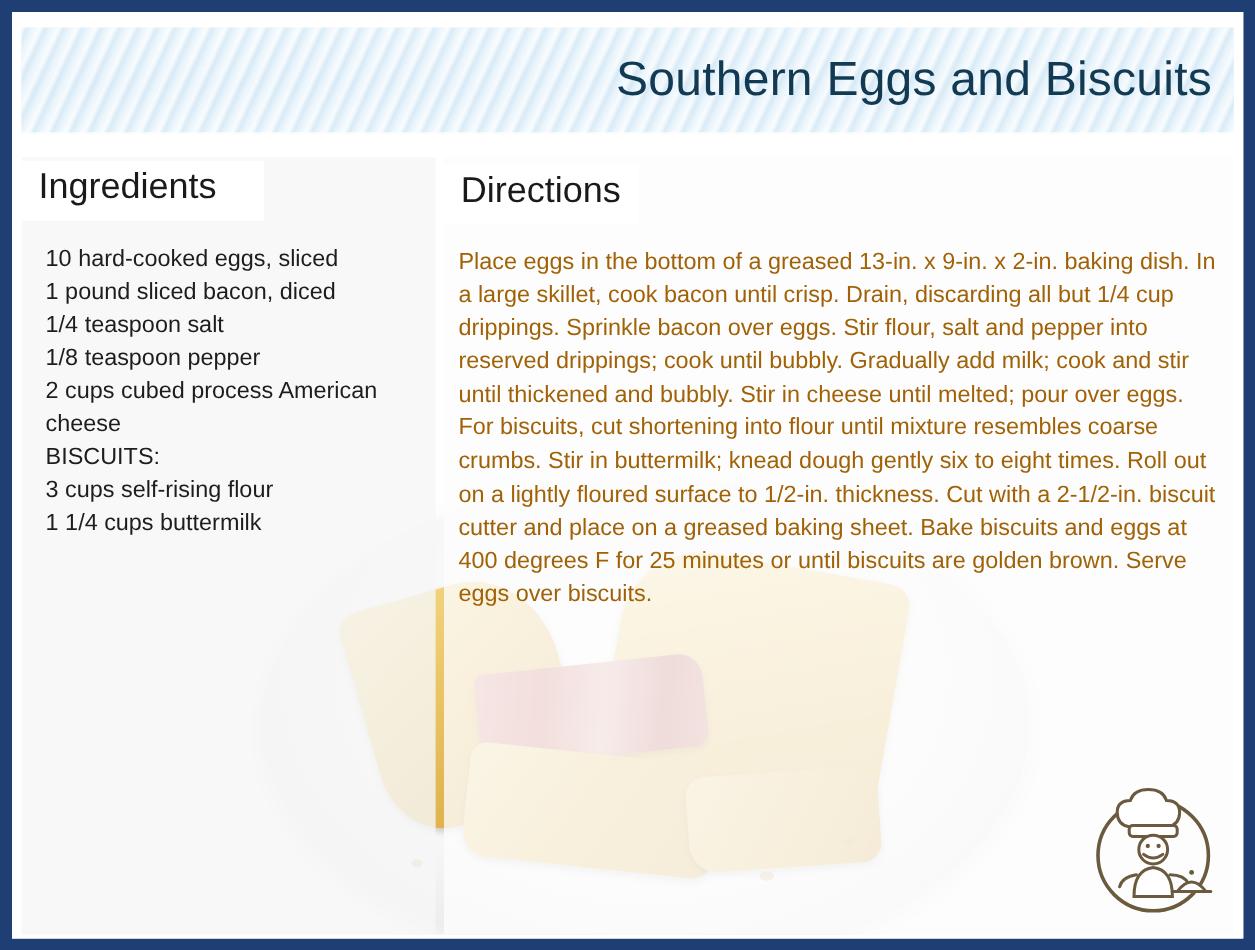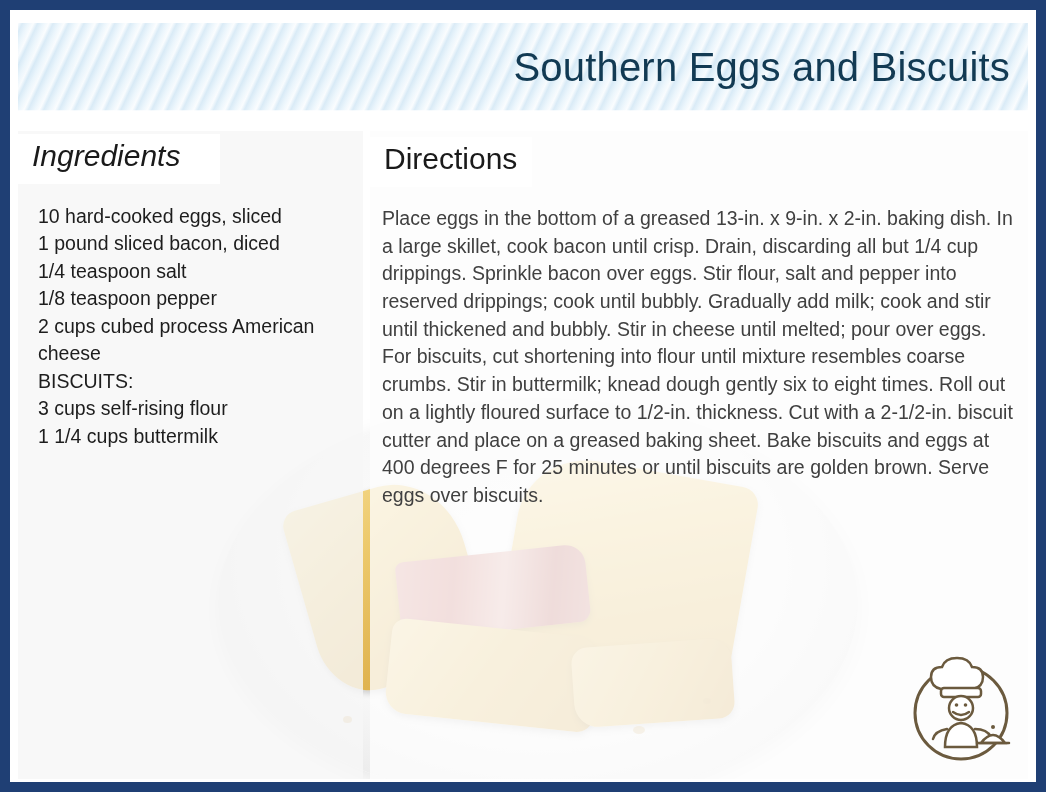--- a/index.html
+++ b/index.html
@@ -174,21 +174,20 @@
     font-size: 30px;
     padding: 5px 14px 7px 14px;
     box-sizing: border-box;
     white-space: nowrap;
   }
   .head-ingredients {
     left: 5px;
     top: 121px;
     width: 202px;
     height: 50px;
-    font-style: italic;
   }
   .head-directions {
     left: 357px;
     top: 124px;
     width: 162px;
     height: 50px;
   }
 
   
   .ingredients-list {
@@ -204,21 +203,21 @@
     white-space: pre-wrap;
   }
 
   .directions-text {
     position: absolute;
     left: 369px;
     top: 192px;
     width: 638px;
     font-size: 19.5px;
     line-height: 1.42;
-    color: #404040;
+    color: #a16207;
     text-align: left;
   }
 
   
   .chef {
     position: absolute;
     right: 12px;
     bottom: 8px;
     width: 120px;
     height: 120px;

